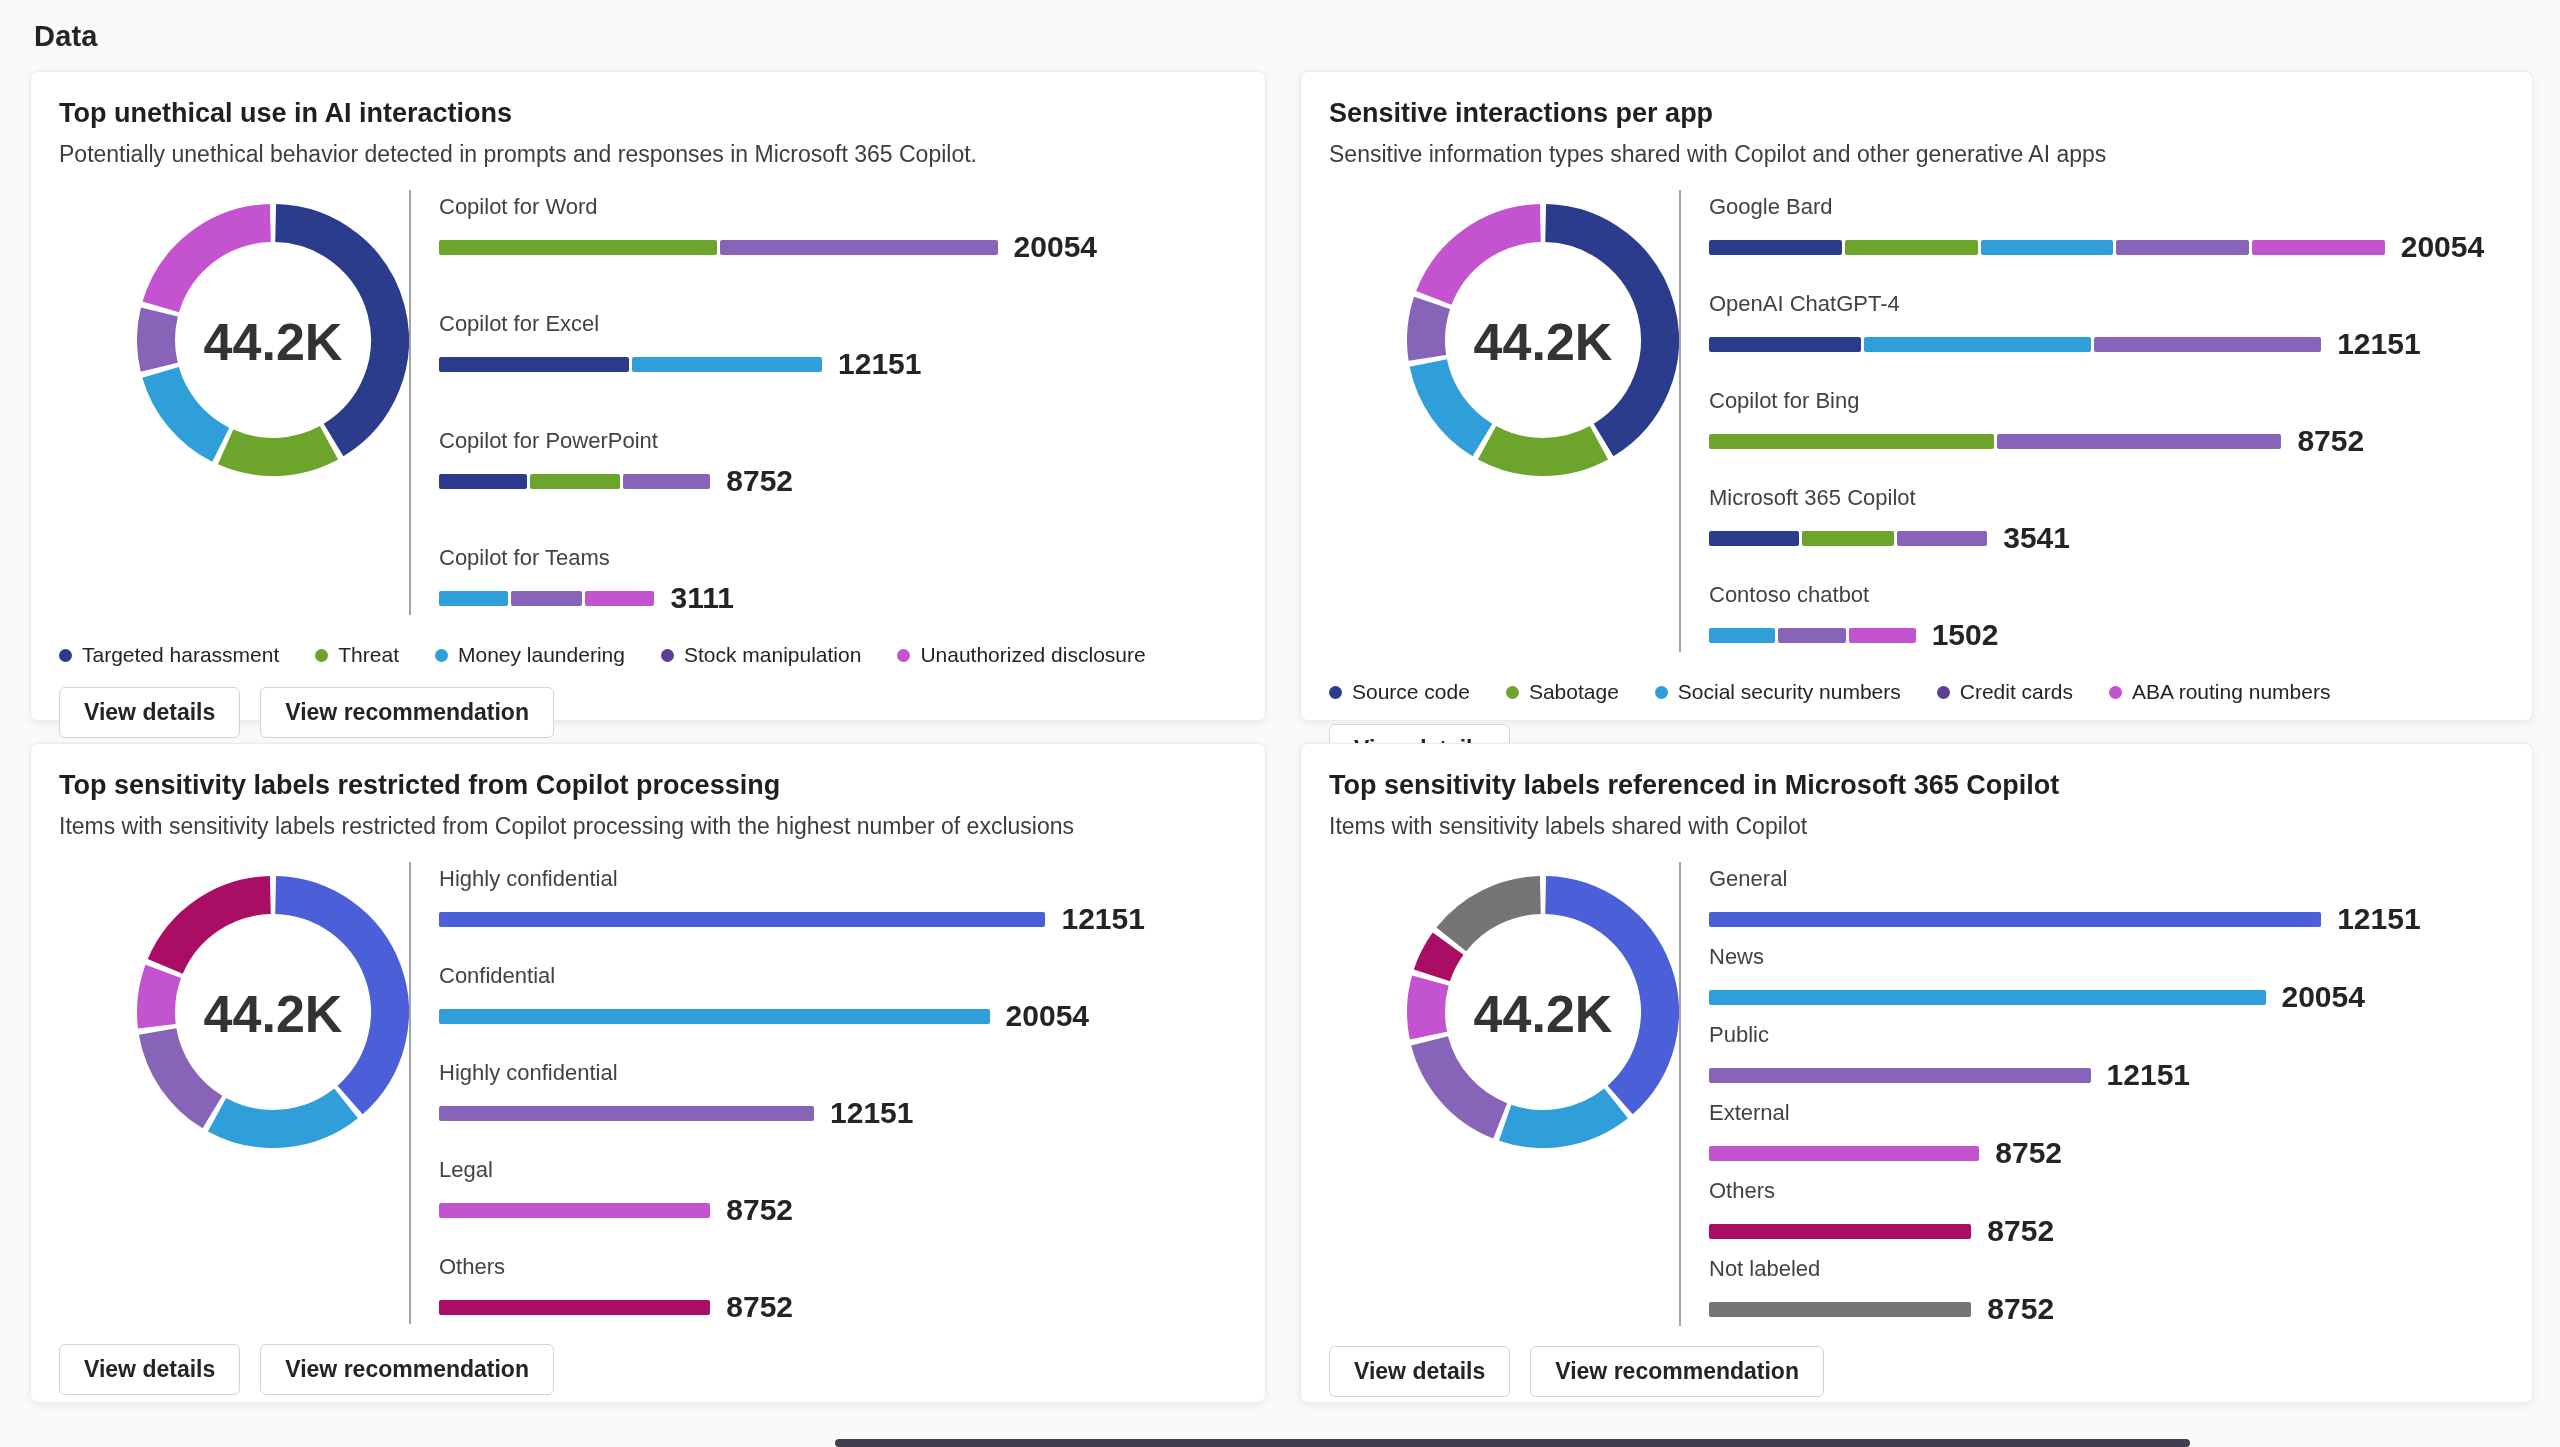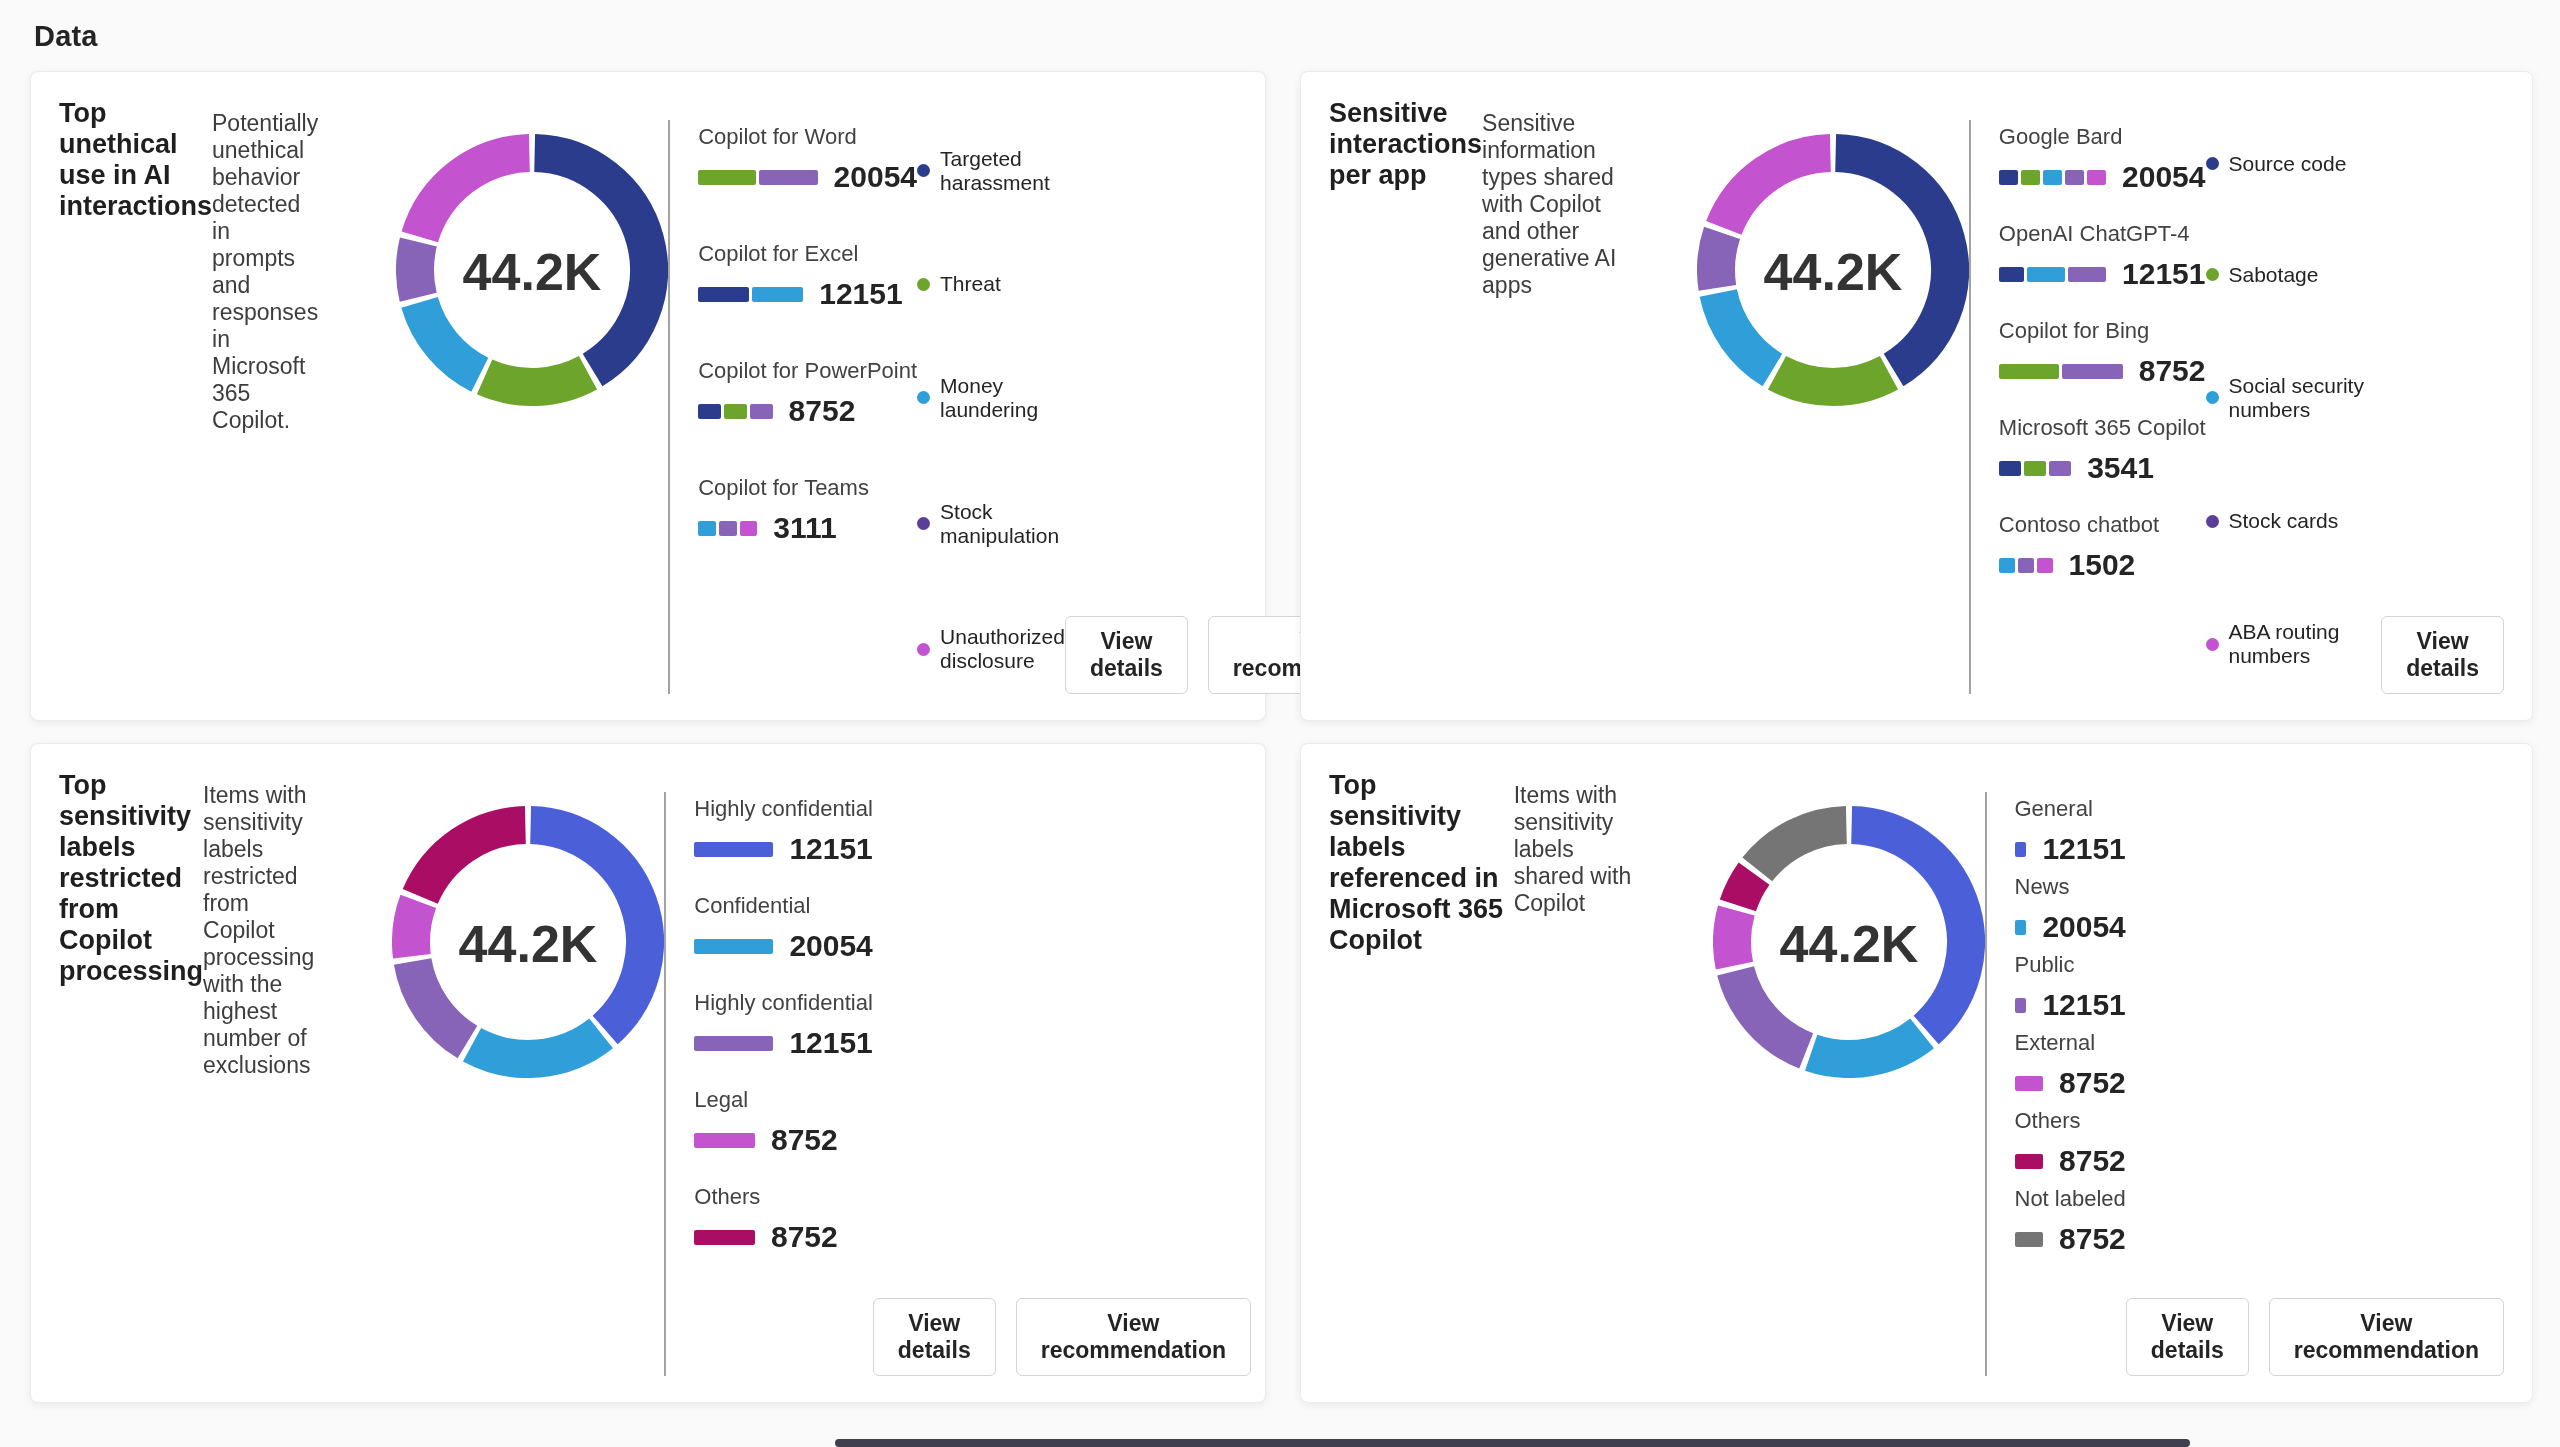--- a/index.html
+++ b/index.html
@@ -16,21 +16,21 @@
     grid-template-columns:1236px 1233px;
     grid-template-rows:650px 660px;
     column-gap:34px; row-gap:22px;
   }
   .card {
     background:#fff;
     border:1px solid #ececec;
     border-radius:8px;
     box-shadow:0 2px 8px rgba(0,0,0,.07);
     padding:26px 28px 26px 28px;
-    display:flex; flex-direction:row;
+    display:flex; flex-direction:column;
   }
   .card-title { font-size:27px; font-weight:700; color:#1f1f1f; }
   .card-subtitle { font-size:23px; color:#3d3d3d; margin-top:12px; }
   .chart-row { display:flex; margin-top:22px; flex:0 0 auto; }
   .donut-box { flex:0 0 350px; display:flex; justify-content:flex-end; align-items:flex-start; padding-top:14px; }
   .donut { width:272px; height:272px; }
   .donut-label { font-size:52px; font-weight:700; fill:#333; }
   .bars {
     flex:1 1 auto;
     border-left:2px solid #a3a3a3;
@@ -241,21 +241,21 @@
         <div class="legend-item">
           <span class="legend-dot" style="background: rgb(108, 164, 44);"></span>
           <span class="legend-text">Sabotage</span>
         </div>
         <div class="legend-item">
           <span class="legend-dot" style="background: rgb(47, 158, 217);"></span>
           <span class="legend-text">Social security numbers</span>
         </div>
         <div class="legend-item">
           <span class="legend-dot" style="background: rgb(92, 62, 153);"></span>
-          <span class="legend-text">Stock cards</span>
+          <span class="legend-text">Credit cards</span>
         </div>
         <div class="legend-item">
           <span class="legend-dot" style="background: rgb(195, 83, 206);"></span>
           <span class="legend-text">ABA routing numbers</span>
         </div>
       </div>
     <div class="actions">
         <button class="btn">View details</button>
       </div>
   </section>

